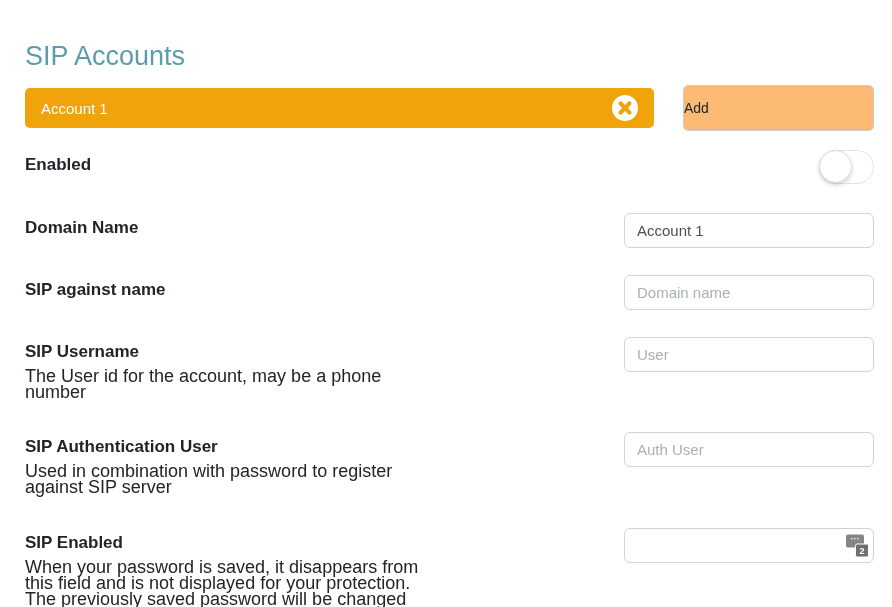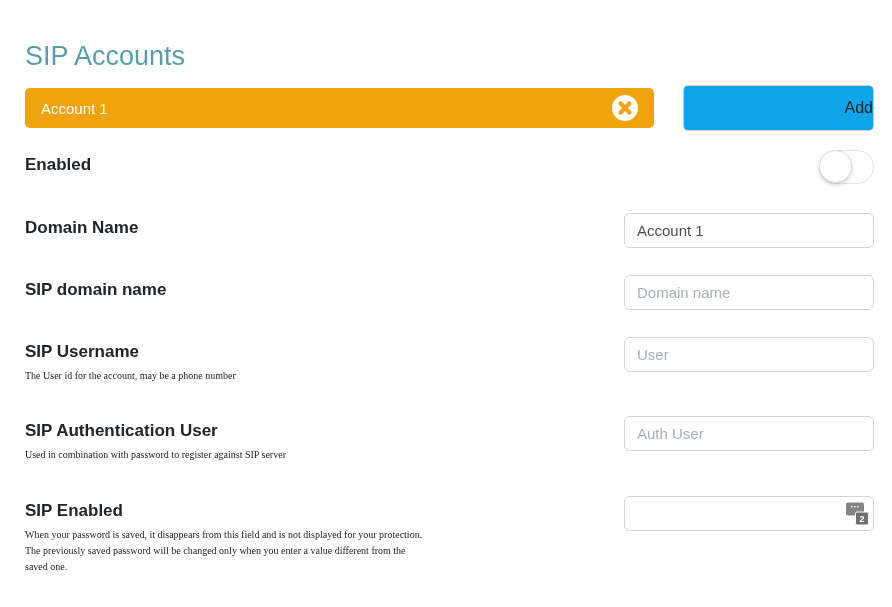--- a/index.html
+++ b/index.html
@@ -40,45 +40,44 @@
   .btn-group {
     margin-left: auto;
     width: 191px;
     border: 1px solid #cccccc;
     border-radius: 5px;
     background: #ffffff;
     overflow: hidden;
   }
   .btn-group .group-btn {
     height: 44px; line-height: 44px;
-    text-align: right;
-    font-size: 16px;
+    text-align: left;
+    font-size: 14px;
     color: #212529;
     cursor: pointer;
-    background: #0ea5e9;
+    background: #fdba74;
   }
   .btn-group .group-btn + .group-btn { border-top: 1px solid #cccccc; }
 
   
   .form-row { display: flex; align-items: flex-start; }
   .mb29 { margin-bottom: 29px; }
   .mb27 { margin-bottom: 27px; }
   .mb32 { margin-bottom: 32px; }
   .mb33 { margin-bottom: 33px; }
   .row-left { flex: 1; padding-top: 5px; }
   .field-label {
     font-size: 17px; font-weight: bold;
     line-height: 20px; color: #212529;
   }
   .field-help {
     margin-top: 6px;
-    font-size: 10px; line-height: 16px;
+    font-size: 18px; line-height: 16px;
     color: #212529;
     max-width: 400px;
-    font-family: Liberation Serif, serif;
   }
   .row-control { flex: none; width: 250px; display: flex; }
 
   input.text-input {
     width: 250px; height: 35px;
     border: 1px solid #ced4da;
     border-radius: 6px;
     padding: 0 12px;
     font-size: 15px;
     color: #495057;
@@ -164,21 +163,21 @@
     <div class="row-left">
       <div class="field-label">Domain Name</div>
     </div>
     <div class="row-control">
       <input type="text" class="text-input" value="Account 1" style="">
     </div>
   </div>
 
   <div class="form-row mb27">
     <div class="row-left">
-      <div class="field-label">SIP domain name</div>
+      <div class="field-label">SIP against name</div>
     </div>
     <div class="row-control">
       <input type="text" class="text-input" placeholder="Domain name" style="">
     </div>
   </div>
 
   <div class="form-row mb32">
     <div class="row-left">
       <div class="field-label">SIP Username</div>
       <div class="field-help">The User id for the account, may be a phone number</div>

